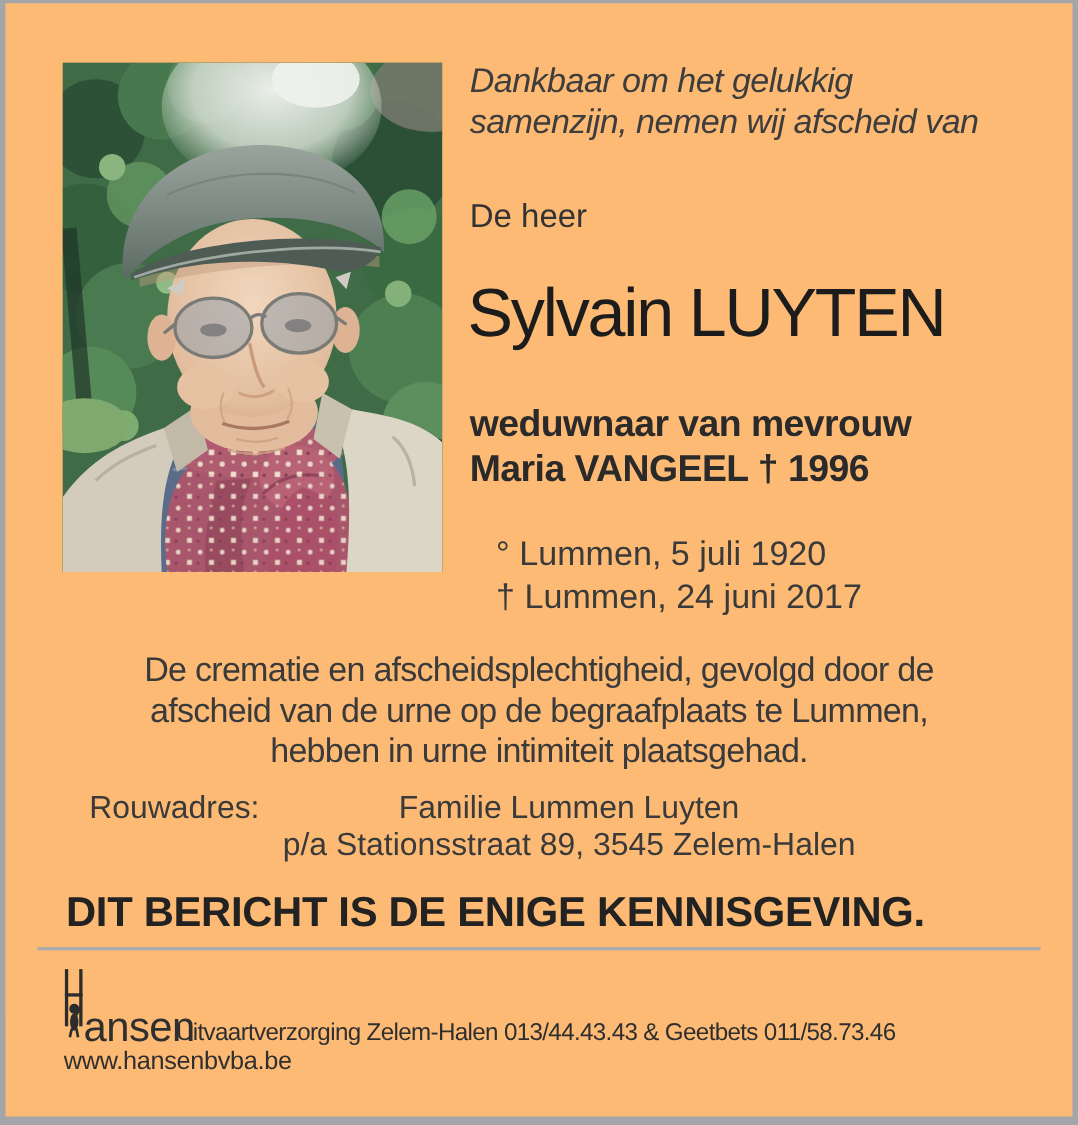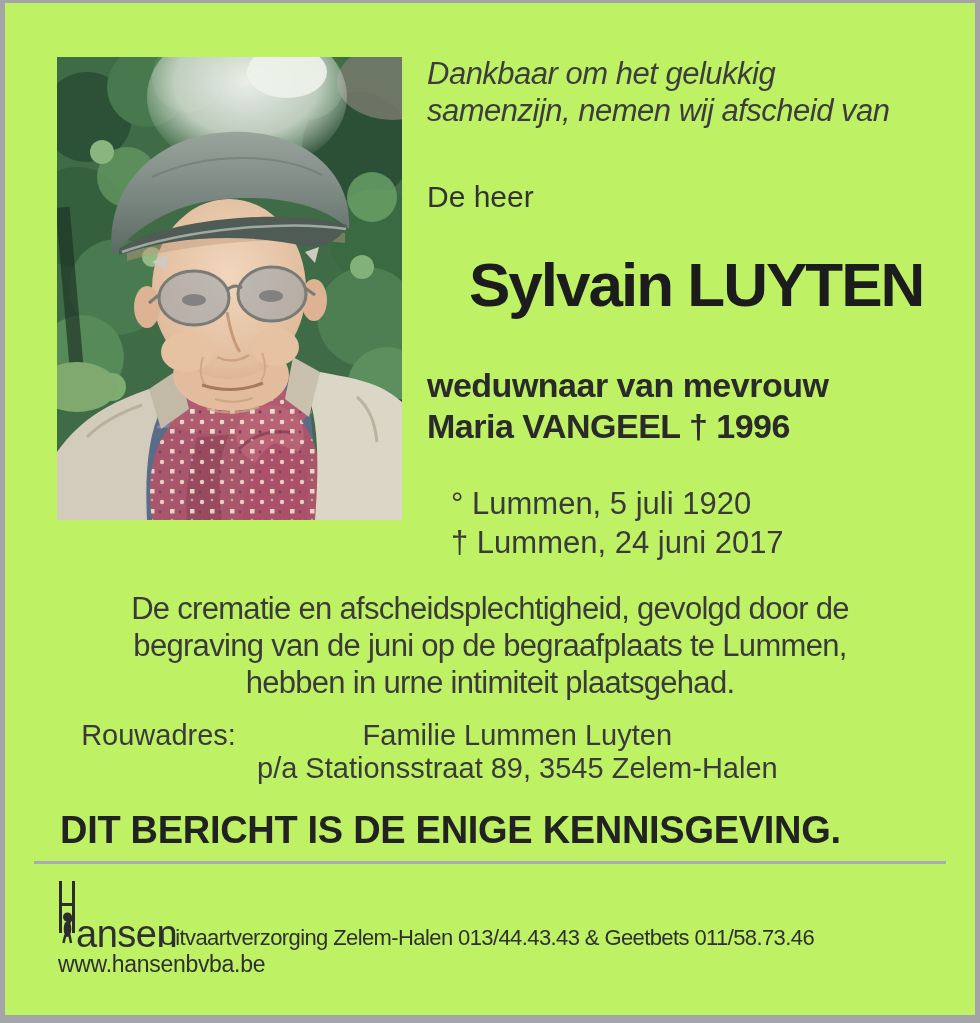--- a/index.html
+++ b/index.html
@@ -1,27 +1,27 @@
 <!DOCTYPE html>
 <html><head>
 <meta charset="utf-8">
 <style>
   html,body{margin:0;padding:0;background:#ffffff;}
   body{width:980px;height:1023px;position:relative;overflow:hidden;
        font-family:"Liberation Sans", sans-serif;color:#3a3a3a;}
-  .card{position:absolute;inset:0;background:#bef264;box-sizing:border-box;
+  .card{position:absolute;inset:0;background:#fdba74;box-sizing:border-box;
         border-style:solid;border-color:#a4a5a9;border-width:3px 5px 8px 5px;}
   .abs{position:absolute;}
   .line{display:block;}
   .photo{left:52px;top:54px;width:345px;height:463px;overflow:hidden;background:#3f6b47;}
   .intro{left:422px;top:52px;font-size:31px;font-style:italic;line-height:37px;
          letter-spacing:-0.5px;color:#3d3d3d;white-space:nowrap;}
   .salutation{left:422px;top:177px;font-size:30px;color:#333;}
-  .name{left:420px;top:246px;font-size:62px;font-weight:bold;color:#1c1c1c;
-        letter-spacing:-2px;white-space:nowrap;margin-left:44px;}
+  .name{left:420px;top:246px;font-size:62px;font-weight:normal;color:#1c1c1c;
+        letter-spacing:-2px;white-space:nowrap;}
   .relation{left:422px;top:362px;font-size:34px;font-weight:bold;line-height:41px;
             color:#2a2a2a;letter-spacing:-0.5px;white-space:nowrap;}
   .dates{left:446px;top:481px;font-size:31px;line-height:39px;white-space:nowrap;}
   .body-par{left:0;right:0;top:587px;text-align:center;font-size:31px;line-height:37px;
             letter-spacing:-0.7px;}
   .rouwadres{left:55px;top:716px;font-size:29px;line-height:33px;display:flex;text-align:center;}
   .rouw-label{width:197px;flex:none;}
   .notice{left:55px;top:806px;font-size:38px;font-weight:bold;color:#222;
           letter-spacing:-0.3px;white-space:nowrap;}
   .rule{left:29px;top:858px;width:912px;height:3px;background:#abacb0;}
@@ -165,21 +165,21 @@
     <span class="line">Maria VANGEEL † 1996</span>
   </div>
 
   <div class="abs dates">
     <span class="line">° Lummen, 5 juli 1920</span>
     <span class="line">† Lummen, 24 juni 2017</span>
   </div>
 
   <div class="abs body-par">
     <span class="line">De crematie en afscheidsplechtigheid, gevolgd door de</span>
-    <span class="line">begraving van de juni op de begraafplaats te Lummen,</span>
+    <span class="line">afscheid van de urne op de begraafplaats te Lummen,</span>
     <span class="line">hebben in urne intimiteit plaatsgehad.</span>
   </div>
 
   <div class="abs rouwadres">
     <div class="rouw-label">Rouwadres:</div>
     <div>
       <span class="line">Familie Lummen Luyten</span>
       <span class="line">p/a Stationsstraat 89, 3545 Zelem-Halen</span>
     </div>
   </div>

